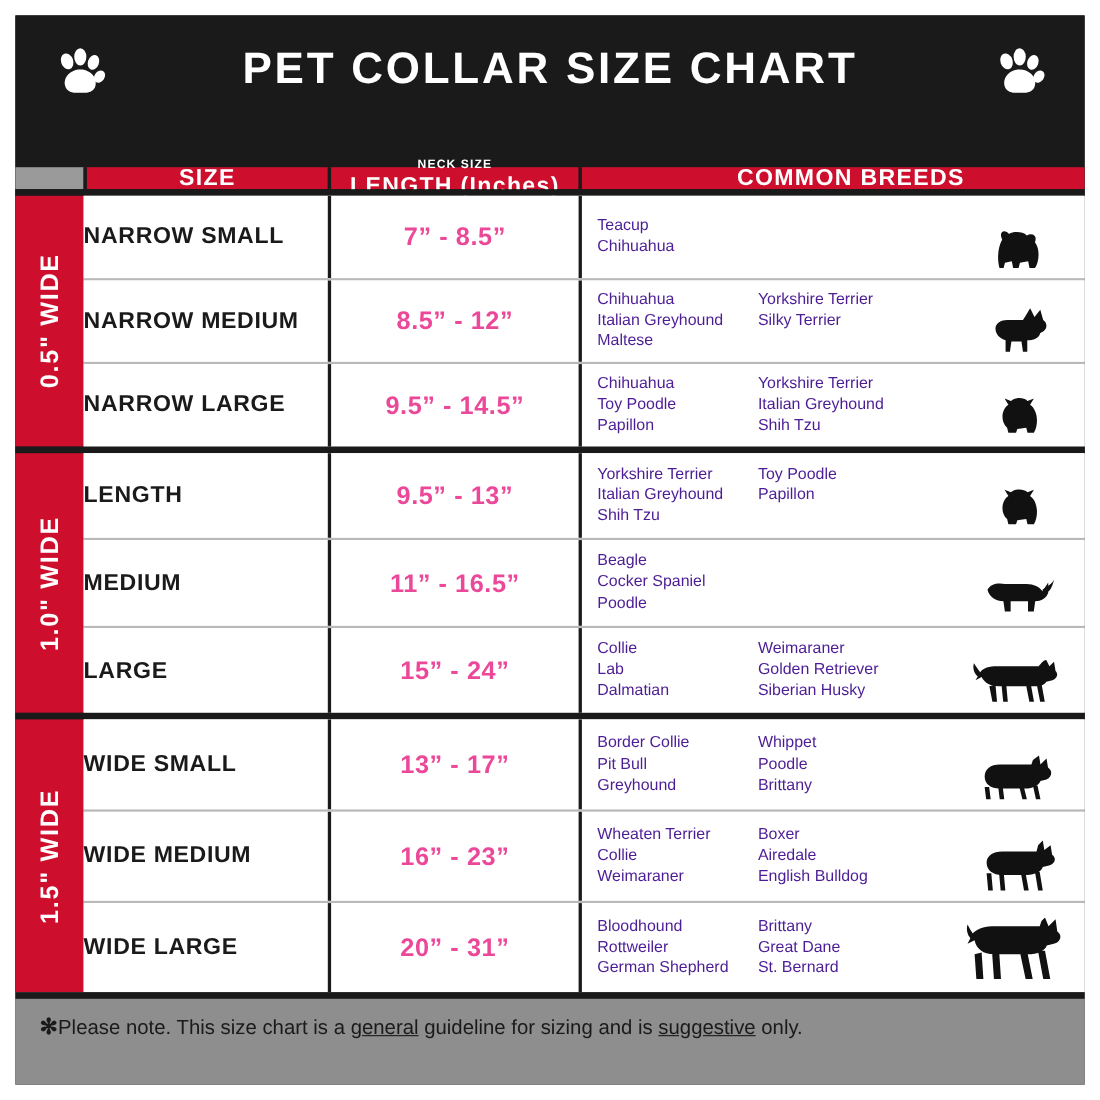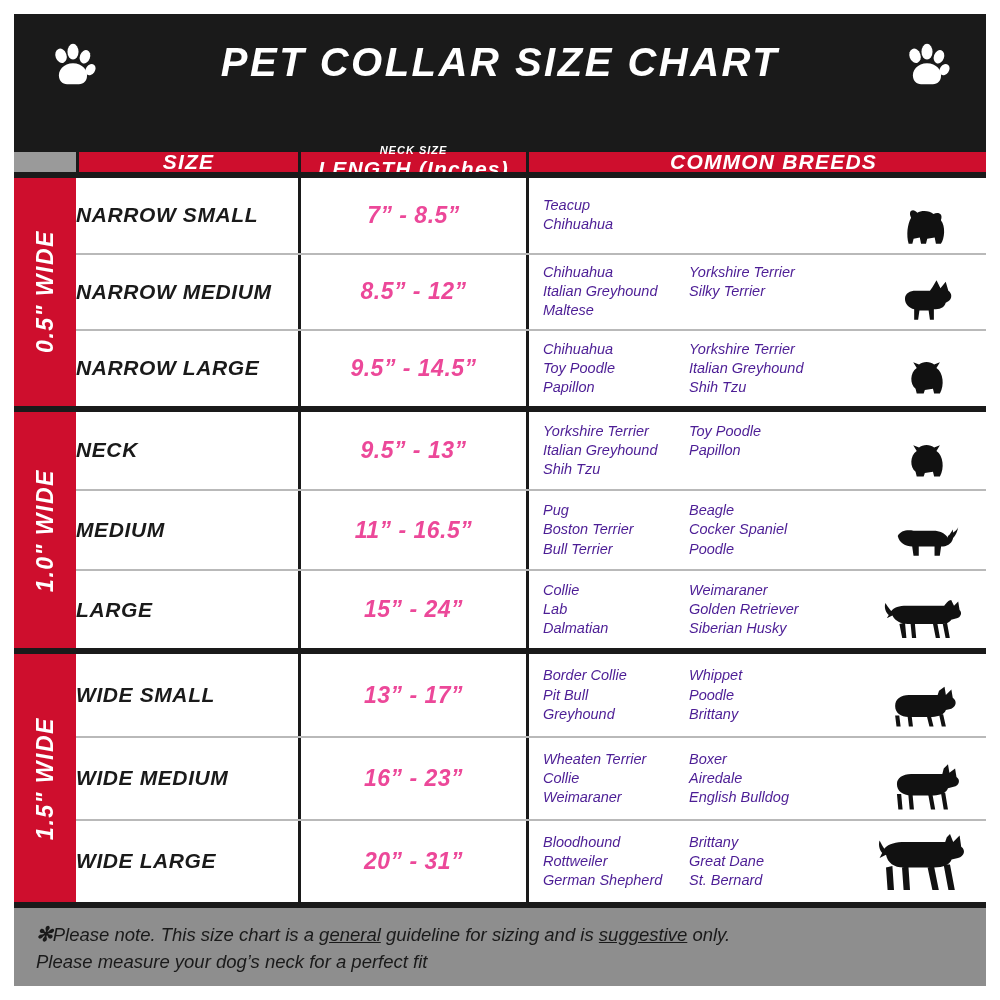--- a/index.html
+++ b/index.html
@@ -22,21 +22,20 @@
     border: 14px solid #ffffff;
   }
   .inner {
     position: relative;
     width: 972px;
     height: 972px;
     box-sizing: border-box;
     background: #1a1a1a;
     display: flex;
     flex-direction: column;
-    font-style: italic;
   }
 
   
   .header {
     height: 96px;
     background: #1a1a1a;
     display: flex;
     align-items: center;
     justify-content: center;
     position: relative;
@@ -311,21 +310,21 @@
         </div>
       </div>
 
       <div class="group">
         <div class="group-label col-grip">
           <span>1.0" WIDE</span>
         </div>
         <div class="group-rows">
 
           <div class="row">
-            <div class="cell size-cell col-size">NECK</div>
+            <div class="cell size-cell col-size">LENGTH</div>
             <div class="cell length-cell col-length">9.5” - 13”</div>
             <div class="cell breeds-cell col-breeds">
               <div class="breeds-lists">
                 <div class="breeds-col" style="white-space:pre-line">Yorkshire Terrier
 Italian Greyhound
 Shih Tzu</div>
                 <div class="breeds-col b2" style="white-space:pre-line">Toy Poodle
 Papillon</div>
               </div>
               <div class="silhouette">
@@ -334,23 +333,20 @@
                 </svg>
               </div>
             </div>
           </div>
 
           <div class="row">
             <div class="cell size-cell col-size">MEDIUM</div>
             <div class="cell length-cell col-length">11” - 16.5”</div>
             <div class="cell breeds-cell col-breeds">
               <div class="breeds-lists">
-                <div class="breeds-col" style="white-space:pre-line">Pug
-Boston Terrier
-Bull Terrier</div>
                 <div class="breeds-col b2" style="white-space:pre-line">Beagle
 Cocker Spaniel
 Poodle</div>
               </div>
               <div class="silhouette">
                 <svg viewBox="0 0 110 70" width="74" height="46" aria-hidden="true">
                   <path d="M12 26 C16 18 26 16 36 18 L66 18 C76 18 84 22 88 28 L96 16 L96 30 C94 38 86 42 78 42 L76 56 L68 56 L68 42 L44 42 L44 56 L36 56 L34 42 C24 42 14 36 12 26 Z" fill="#111111"></path>
                   <path d="M88 26 C94 22 102 18 104 12 C102 22 98 30 90 32 Z" fill="#111111"></path>
                 </svg>
               </div>
@@ -454,17 +450,16 @@
 
         </div>
       </div>
 
     </div>
 
     <div class="note">
       <div>
         <span class="star">✻</span><span>Please note. This size chart is a </span><u>general</u><span> guideline for sizing and is </span><u>suggestive</u><span> only.</span>
       </div>
-      <div>Please measure your dog’s neck for a perfect fit</div>
     </div>
 
   </div>
 </div>
 
 </body></html>

